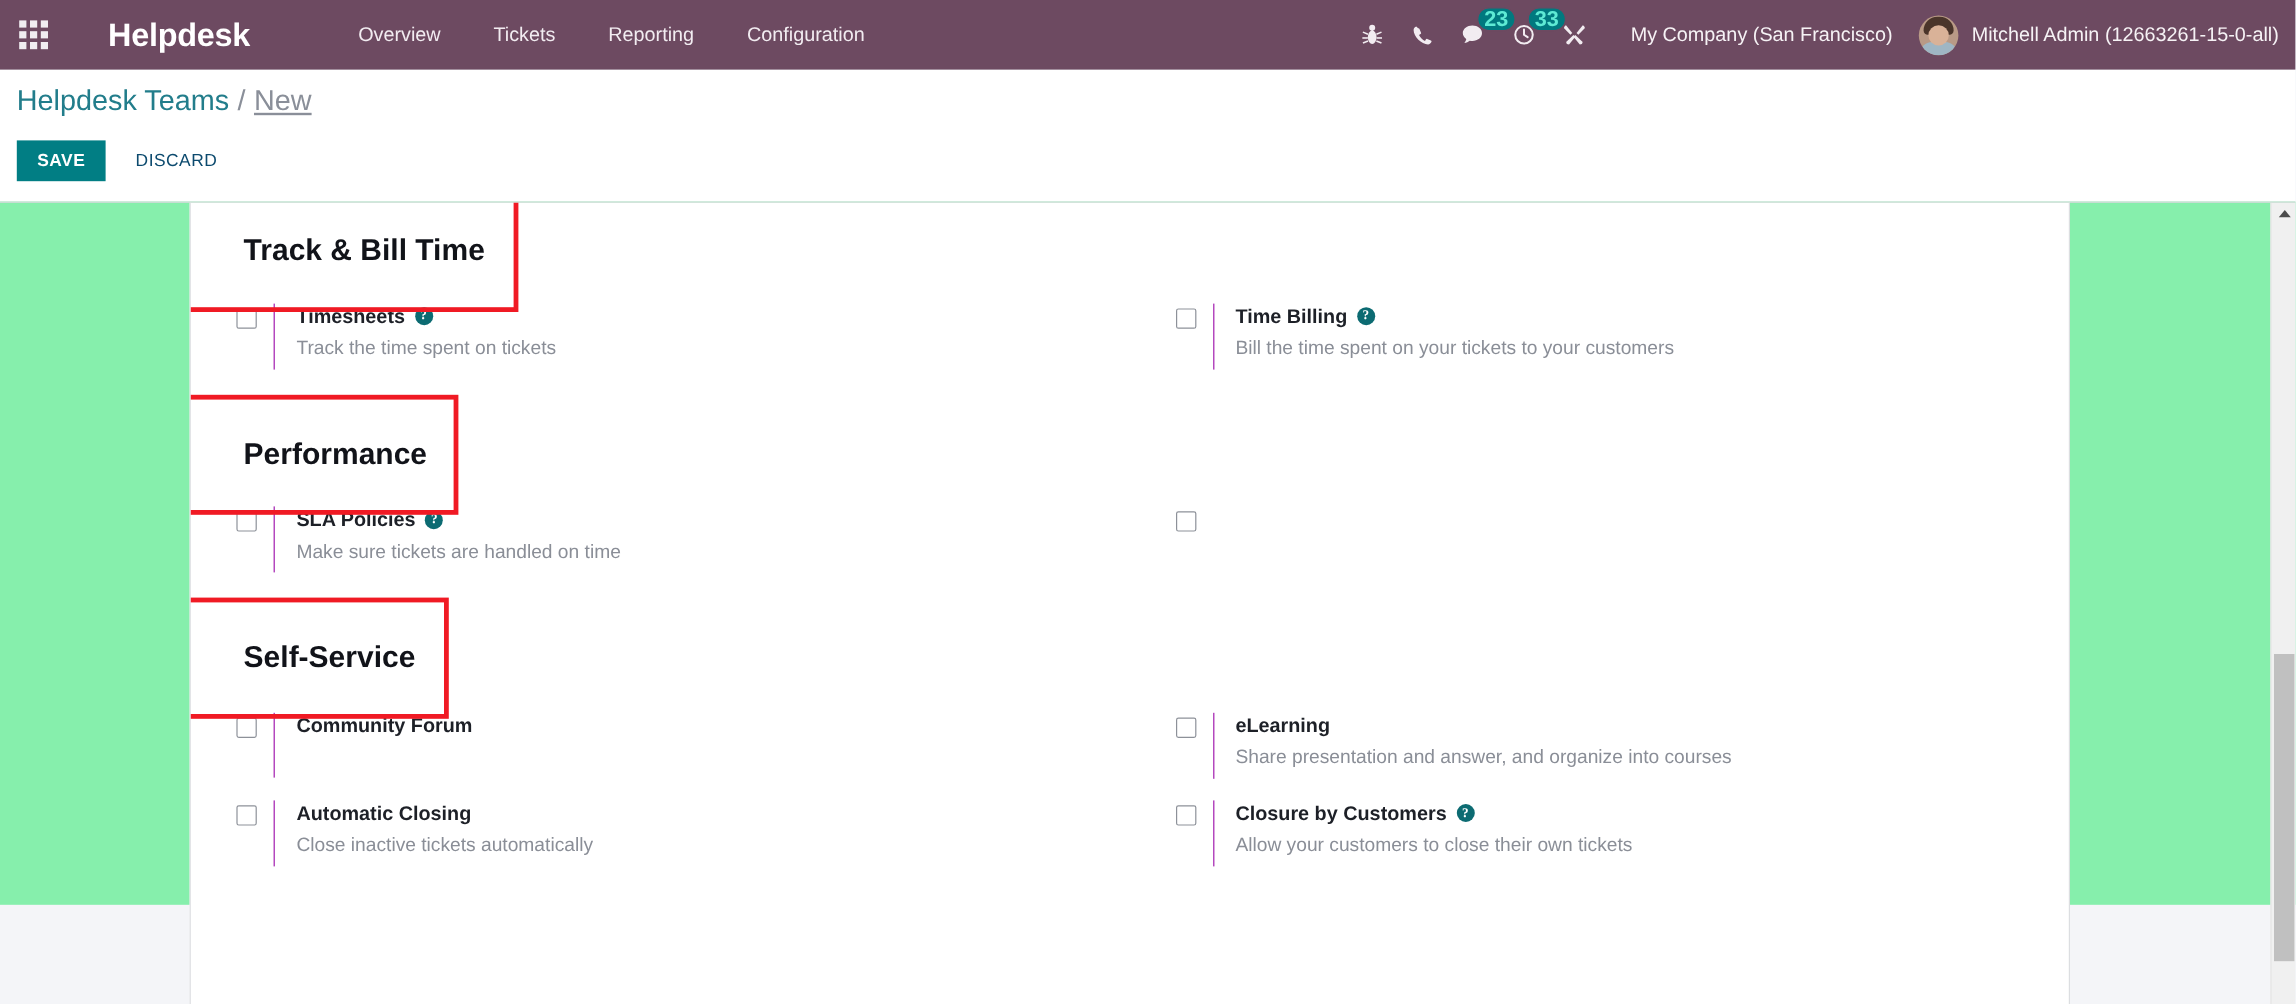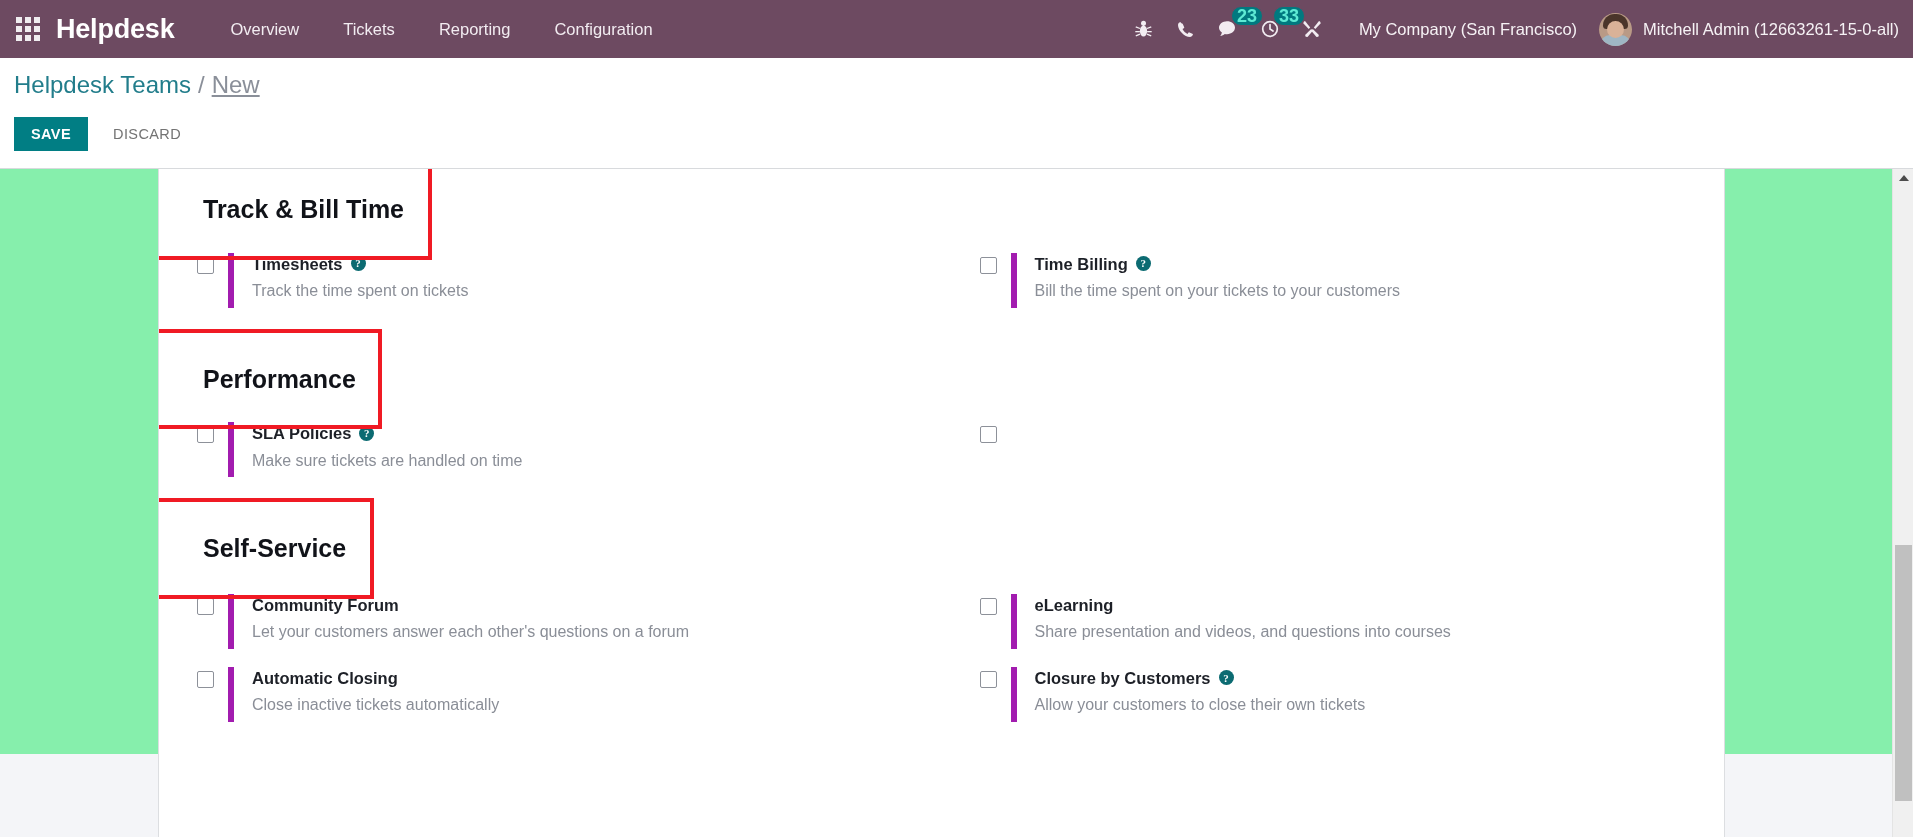--- a/index.html
+++ b/index.html
@@ -12,20 +12,21 @@
   }
 
   
   .navbar {
     height: 58px;
     background: #6d4a61;
     display: flex;
     align-items: center;
     color: #ffffff;
     position: relative;
+    gap: 34px;
   }
   .apps-btn {
     width: 56px; height: 58px;
     display: flex; align-items: center; justify-content: center;
     cursor: pointer;
   }
   .apps-grid {
     display: grid;
     grid-template-columns: repeat(3, 6px);
     grid-template-rows: repeat(3, 6px);
@@ -145,21 +146,21 @@
     font-size: 14.5px;
     font-weight: bold;
     letter-spacing: 0.4px;
     border: none;
     padding: 9px 17px;
     cursor: pointer;
     font-family: "Liberation Sans", sans-serif;
   }
   .btn-discard {
     background: transparent;
-    color: #737373;
+    color: #0c4a6e;
     font-size: 14.5px;
     letter-spacing: 0.4px;
     border: none;
     padding: 9px 17px;
     margin-left: 8px;
     cursor: pointer;
     font-family: "Liberation Sans", sans-serif;
   }
 
   
@@ -227,21 +228,21 @@
   }
   .chk {
     width: 17px; height: 17px;
     border: 1px solid #8d9199;
     background: #ffffff;
     border-radius: 2px;
     cursor: pointer;
     flex: none;
   }
   .text-col {
-    border-left: 6px solid #a21caf;
+    border-left: 1px solid #a21caf;
     padding: 0 0 6px 18px;
     min-height: 54px;
   }
   .setting-label {
     font-size: 16.5px;
     font-weight: bold;
     color: #1d2027;
     display: flex;
     align-items: center;
     line-height: 1.35;
@@ -488,35 +489,34 @@
       <div class="settings-grid">
         <div class="setting-row">
           <div class="setting-box">
             <div class="chk-col">
               <div class="chk"></div>
             </div>
             <div class="text-col">
               <div class="setting-label">
                 <span>Community Forum</span>
               </div>
-              <div class="setting-desc">Let your customers answer each other's questions on a forum</div>
             </div>
           </div>
         </div>
 
         <div class="setting-row">
           <div class="setting-box">
             <div class="chk-col">
               <div class="chk"></div>
             </div>
             <div class="text-col">
               <div class="setting-label">
                 <span>eLearning</span>
               </div>
-              <div class="setting-desc">Share presentation and videos, and questions into courses</div>
+              <div class="setting-desc">Share presentation and answer, and organize into courses</div>
             </div>
           </div>
         </div>
 
         <div class="setting-row">
           <div class="setting-box">
             <div class="chk-col">
               <div class="chk"></div>
             </div>
             <div class="text-col">

